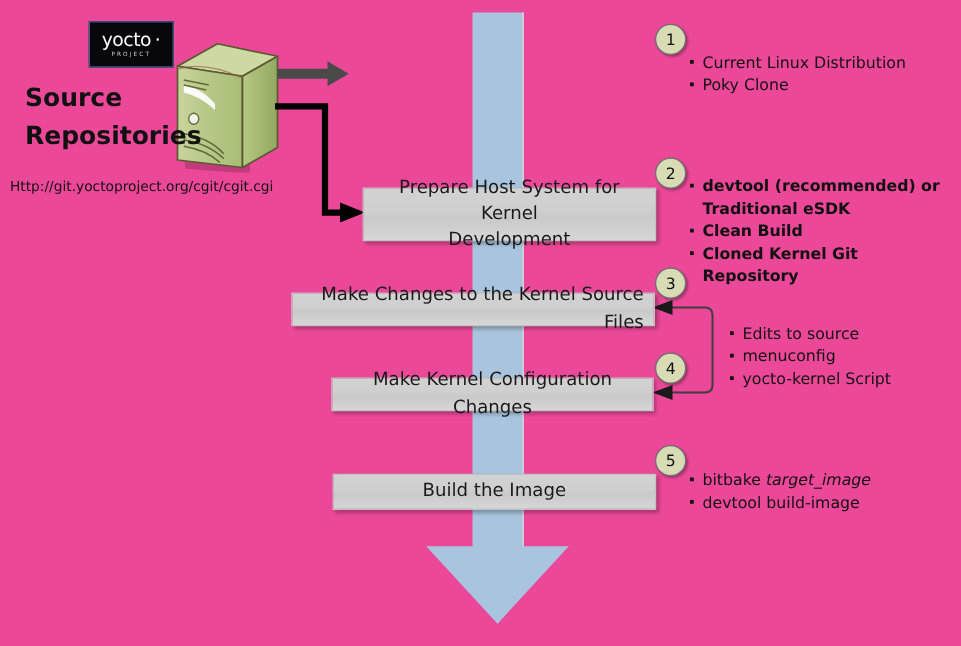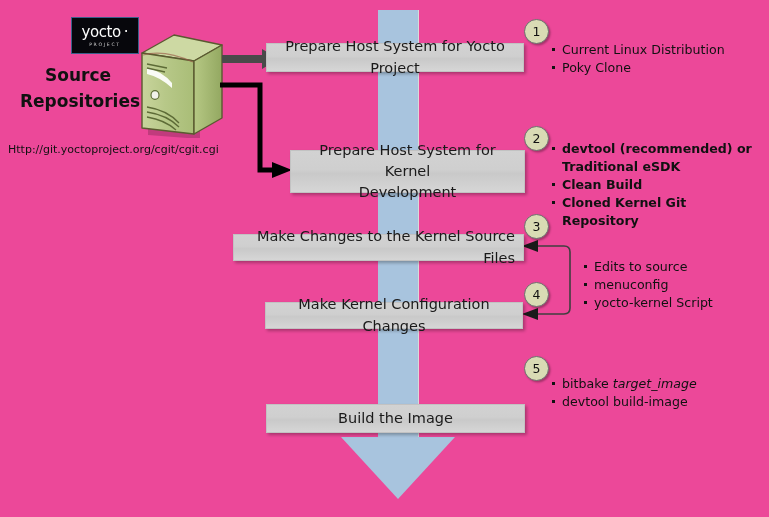--- a/index.html
+++ b/index.html
@@ -88,24 +88,24 @@
     width: 3px;
     height: 3px;
     background: #111;
   }
   .ital { font-style: italic; }
 
   
   .src-label {
     position: absolute;
     font-weight: bold;
-    font-size: 17px;
+    font-size: 20px;
     color: #111;
     line-height: 1.5;
-    text-align: center;
+    text-align: left;
   }
   .url-text {
     position: absolute;
     font-size: 11px;
     color: #111;
     white-space: nowrap;
   }
 
   
   .yocto-logo {
@@ -206,23 +206,20 @@
     <path d="M2,5 L42,5 L42,90 L58,90" fill="none" stroke="#000000" stroke-width="5"></path>
     <path d="M54,82 L74,90 L54,98 Z" fill="#000000"></path>
   </svg>
 
   <svg class="conn" style="left:520px; top:238px;" width="62" height="84" viewBox="0 0 62 84">
     <path d="M16,8 L44,8 Q50,8 50,14 L50,70 Q50,76 44,76 L16,76" fill="none" stroke="#3f3f3f" stroke-width="1.6"></path>
     <path d="M18,2 L2,8 L18,14 Z" fill="#1a1a1a"></path>
     <path d="M18,70 L2,76 L18,82 Z" fill="#1a1a1a"></path>
   </svg>
 
-  <div class="pbox" style="left:266px; top:43px; width:258px; height:29px;">
-    <span style="white-space:pre-line;">Prepare Host System for Yocto Project</span>
-  </div>
   <div class="num-circle" style="left:524px; top:19px;">
     <span>1</span>
   </div>
   <div class="bullets" style="left:551px; top:41px; width:200px;">
     <div class="bi">Current Linux Distribution</div>
     <div class="bi">Poky Clone</div>
   </div>
 
   <div class="pbox" style="left:290px; top:150px; width:235px; height:43px;">
     <span style="white-space:pre-line;">Prepare Host System for Kernel
@@ -251,21 +248,21 @@
   <div class="num-circle" style="left:524px; top:282px;">
     <span>4</span>
   </div>
 
   <div class="bullets" style="left:583px; top:258px; width:180px;">
     <div class="bi">Edits to source</div>
     <div class="bi">menuconfig</div>
     <div class="bi">yocto-kernel Script</div>
   </div>
 
-  <div class="pbox" style="left:266px; top:379px; width:259px; height:29px;margin-top:25px;">
+  <div class="pbox" style="left:266px; top:379px; width:259px; height:29px;">
     <span>Build the Image</span>
   </div>
   <div class="num-circle" style="left:524px; top:356px;">
     <span>5</span>
   </div>
   <div class="bullets" style="left:551px; top:375px; width:200px;">
     <div class="bi"><span>bitbake </span><span class="ital">target_image</span></div>
     <div class="bi">devtool build-image</div>
   </div>
 

